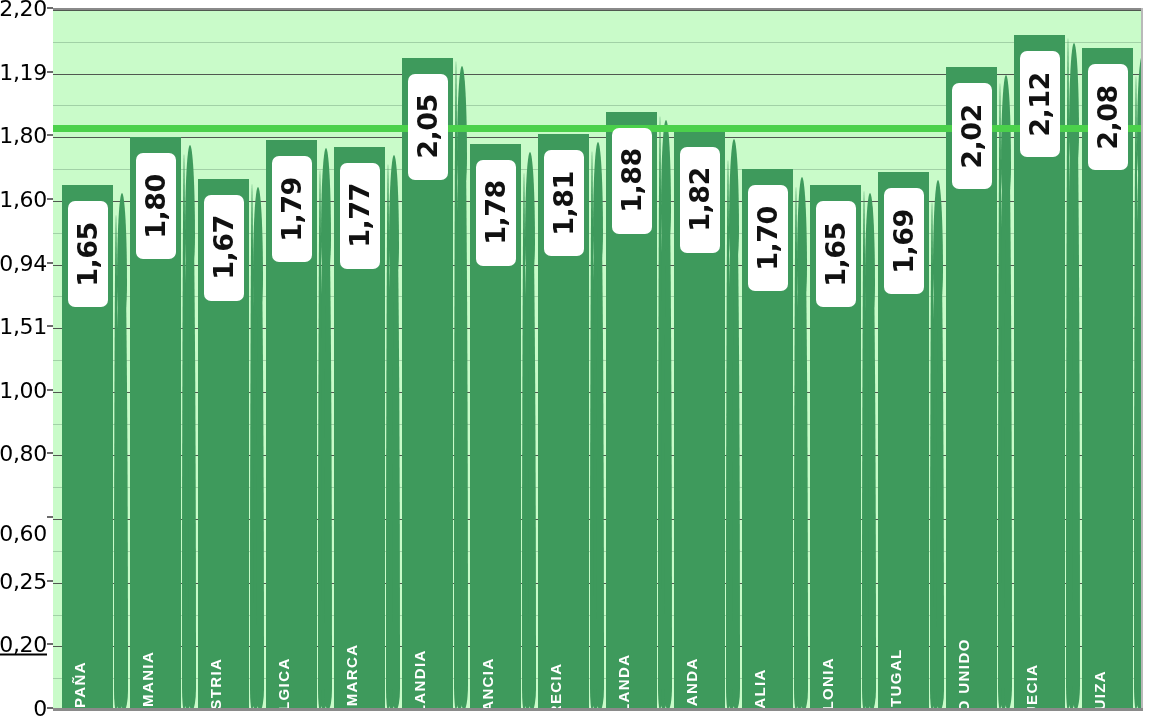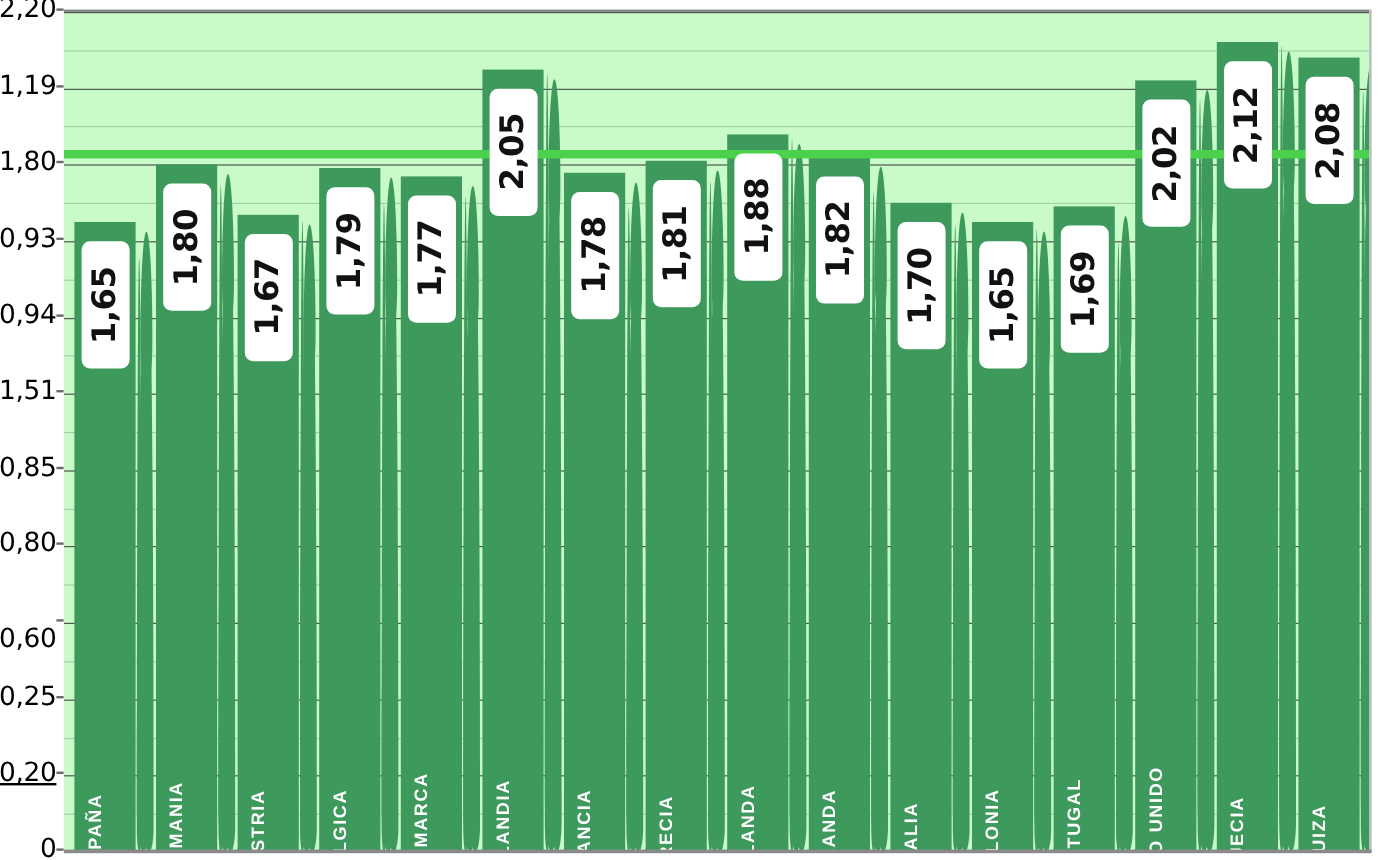--- a/index.html
+++ b/index.html
@@ -356,27 +356,27 @@
       <div class="ytick" style="top: 708px;">0</div>
       <div class="ytick-mark" style="top: 708px;"></div>
       <div class="ytick" style="top: 644.364px; text-decoration: underline;">0,20</div>
       <div class="ytick-mark" style="top: 644.364px;"></div>
       <div class="ytick" style="top: 580.727px;">0,25</div>
       <div class="ytick-mark" style="top: 580.727px;"></div>
       <div class="ytick" style="top: 533px;">0,60</div>
       <div class="ytick-mark" style="top: 517.091px;"></div>
       <div class="ytick" style="top: 453.455px;">0,80</div>
       <div class="ytick-mark" style="top: 453.455px;"></div>
-      <div class="ytick" style="top: 389.818px;">0,85</div>
+      <div class="ytick" style="top: 389.818px;">1,00</div>
       <div class="ytick-mark" style="top: 389.818px;"></div>
       <div class="ytick" style="top: 326.182px;">1,51</div>
       <div class="ytick-mark" style="top: 326.182px;"></div>
       <div class="ytick" style="top: 262.545px;">0,94</div>
       <div class="ytick-mark" style="top: 262.545px;"></div>
-      <div class="ytick" style="top: 198.909px;">0,93</div>
+      <div class="ytick" style="top: 198.909px;">1,60</div>
       <div class="ytick-mark" style="top: 198.909px;"></div>
       <div class="ytick" style="top: 135.273px;">1,80</div>
       <div class="ytick-mark" style="top: 135.273px;"></div>
       <div class="ytick" style="top: 71.6364px;">1,19</div>
       <div class="ytick-mark" style="top: 71.6364px;"></div>
       <div class="ytick" style="top: 8px;">2,20</div>
       <div class="ytick-mark" style="top: 8px;"></div>
     </div>
 
 </div>

